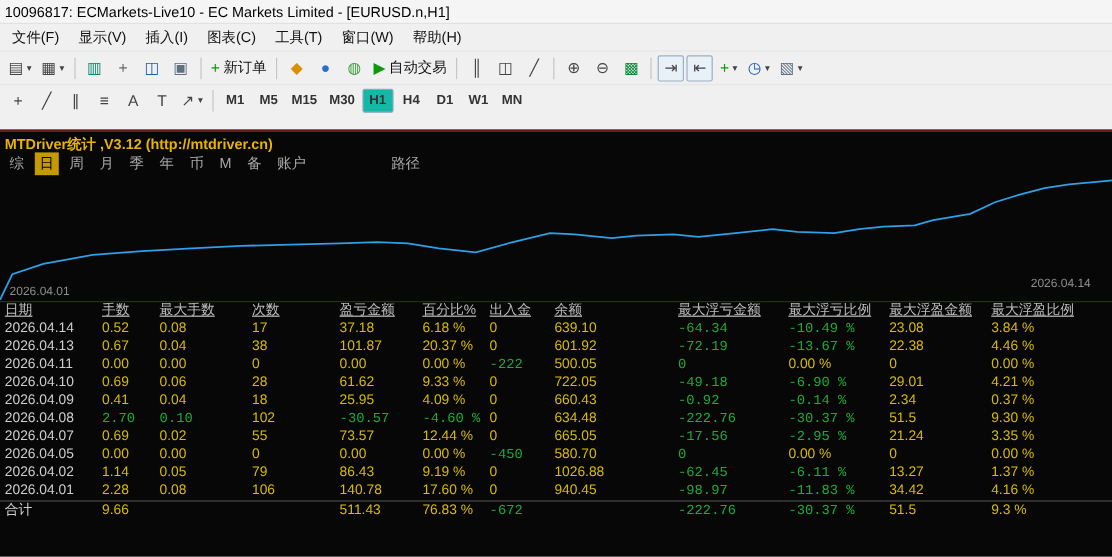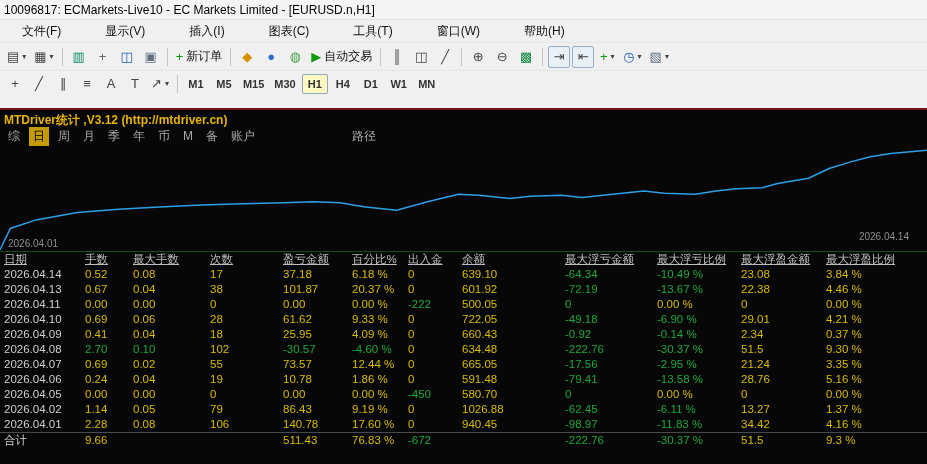--- a/index.html
+++ b/index.html
@@ -4,58 +4,58 @@
 <style>
   * { box-sizing: border-box; margin: 0; padding: 0; }
   html,body { width: 927px; height: 464px; overflow: hidden; }
   body { font-family: "Liberation Sans", "DejaVu Sans", sans-serif; background: #f0f0f0; }
   .window { width: 927px; height: 464px; display: flex; flex-direction: column; background:#f0f0f0; }
 
   
   .titlebar { height: 20px; background: #f5f5f5; display: flex; align-items: center; padding: 0 4px; font-size: 12px; color: #000; border-bottom: 1px solid #e2e2e2; flex: none; }
 
   
-  .menubar { height: 22px; display: flex; align-items: center; padding: 0 14px; font-size: 12px; color:#111; flex: none; gap: 28px; }
+  .menubar { height: 22px; display: flex; align-items: center; padding: 0 2px; font-size: 12px; color:#111; flex: none; }
   .menu-item { padding: 2px 8px; cursor: default; }
 
   
   .toolbar { display: flex; align-items: center; padding: 0 3px; flex: none; border-top: 1px solid #e6e6e6; }
   #tb1 { height: 28px; }
   #tb2 { height: 26px; }
   .tbtn { display: inline-flex; align-items: center; justify-content: center; height: 22px; min-width: 22px; padding: 0 2px; margin: 0 1px; border: 1px solid transparent; border-radius: 2px; font-size: 13px; cursor: default; }
   .tbtn.active { border-color: #9ab0c4; background: #e8f0f8; }
   .tbtn .glyph { font-size: 13px; line-height: 1; }
   .tbtn .tlabel { font-size: 12px; margin-left: 3px; color: #111; }
   .tbtn .dd { font-size: 8px; color: #444; margin-left: 3px; }
   .tsep { width: 1px; height: 18px; background: #c6c6c6; margin: 0 4px; flex: none; }
   .tf { display: inline-block; min-width: 26px; text-align: center; font-size: 11px; font-weight: bold; color: #333; padding: 3px 3px; margin: 0 1px; border: 1px solid transparent; border-radius: 2px; cursor: default; }
-  .tf.active { border-color: #8fa8bd; background: #fef9c3; }
+  .tf.active { border-color: #8fa8bd; background: #14b8a6; }
 
   .spacer { height: 12px; background: #f0f0f0; flex: none; }
 
   
   .chartwin { flex: 1; background: #070707; border-top: 2px solid #701818; display: flex; flex-direction: column; overflow: hidden; }
   .ind-label { height: 17px; font-size: 12px; color: #e8b400; padding: 2px 0 0 4px; flex: none; white-space: nowrap; font-weight: bold; }
   .tabs { height: 18px; display: flex; align-items: center; padding-left: 4px; flex: none; }
   .itab { font-size: 12px; color: #a8a8a8; padding: 1px 4px; margin-right: 5px; cursor: default; }
   .itab.active { background: #c49a00; color: #000; }
-  .itab.path { margin-left: 84px; }
+  .itab.path { margin-left: 58px; }
 
   .chart { position: relative; height: 107px; flex: none; }
   .chart svg { position: absolute; inset: 0; width: 100%; height: 100%; }
   .date-l { position: absolute; left: 8px; bottom: 3px; font-size: 10px; color: #8f8f8f; }
   .date-r { position: absolute; right: 18px; bottom: 10px; font-size: 10px; color: #8f8f8f; }
 
   
   table { width: 100%; border-collapse: collapse; table-layout: fixed; }
   td, th { font-size: 11.5px; font-weight: normal; text-align: left; white-space: nowrap; overflow: hidden; height: 15px; padding: 0 0 0 4px; line-height: 15px; }
   th { color: #bdbdbd; text-decoration: underline; }
   .c-date { color: #cfcfcf; }
   .c-y { color: #d8bc00; }
-  .c-g { color: #1fa83c; }
+  .c-g { color: #1fa83c; font-family: Liberation Mono, monospace; }
   tr.total-row td { border-top: 1px solid #4a4a4a; }
 </style>
 </head>
 <body>
 
 <div class="window">
 
   <div class="titlebar">
     <span>10096817: ECMarkets-Live10 - EC Markets Limited - [EURUSD.n,H1]</span>
   </div>
@@ -338,34 +338,20 @@
             <td class="c-y">73.57</td>
             <td class="c-y">12.44 %</td>
             <td class="c-y">0</td>
             <td class="c-y">665.05</td>
             <td class="c-g">-17.56</td>
             <td class="c-g">-2.95 %</td>
             <td class="c-y">21.24</td>
             <td class="c-y">3.35 %</td>
           </tr>
           <tr>
-            <td class="c-date">2026.04.06</td>
-            <td class="c-y">0.24</td>
-            <td class="c-y">0.04</td>
-            <td class="c-y">19</td>
-            <td class="c-y">10.78</td>
-            <td class="c-y">1.86 %</td>
-            <td class="c-y">0</td>
-            <td class="c-y">591.48</td>
-            <td class="c-g">-79.41</td>
-            <td class="c-g">-13.58 %</td>
-            <td class="c-y">28.76</td>
-            <td class="c-y">5.16 %</td>
-          </tr>
-          <tr>
             <td class="c-date">2026.04.05</td>
             <td class="c-y">0.00</td>
             <td class="c-y">0.00</td>
             <td class="c-y">0</td>
             <td class="c-y">0.00</td>
             <td class="c-y">0.00 %</td>
             <td class="c-g">-450</td>
             <td class="c-y">580.70</td>
             <td class="c-g">0</td>
             <td class="c-y">0.00 %</td>

